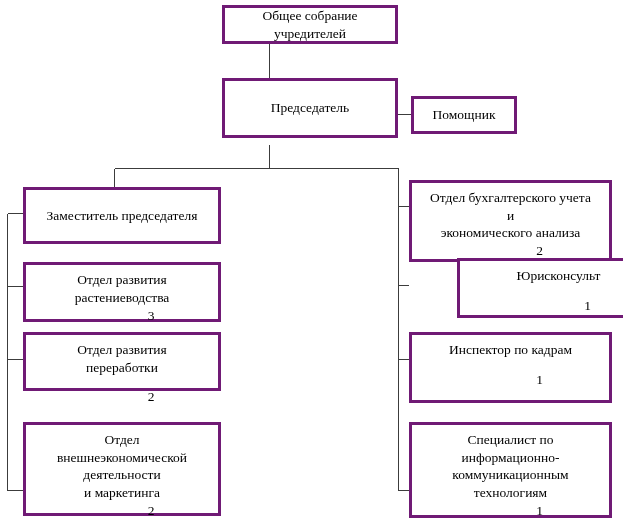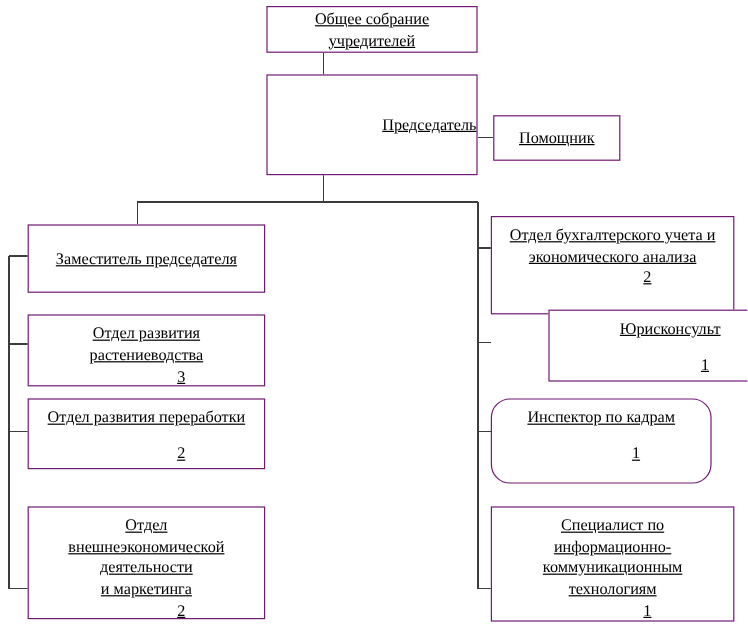--- a/index.html
+++ b/index.html
@@ -19,61 +19,60 @@
     position: absolute;
     left: 0;
     top: 0;
     width: 623px;
     height: 521px;
     pointer-events: none;
   }
   .node {
     position: absolute;
     box-sizing: border-box;
-    border: 1px solid #701a75;
+    border: 3px solid #701a75;
     background: #ffffff;
     display: flex;
     flex-direction: column;
     justify-content: center;
     align-items: center;
     text-align: center;
     color: #000000;
     font-size: 13.5px;
     line-height: 1.30;
-    padding: 2px 0;
-    text-decoration: underline;
+    padding: 2px 14px;
   }
   .node .title {
     display: block;
     white-space: pre-line;
   }
   .node.has-count {
     justify-content: flex-start;
   }
   .node .count {
     display: block;
     width: 100%;
     text-align: center;
     padding-left: 58px;
     box-sizing: border-box;
     margin-top: 1px;
   }
   
   #node-assembly  { left: 222px; top: 5px;   width: 176px; height: 39px;  justify-content:center; }
-  #node-chairman  { left: 222px; top: 62px;  width: 176px; height: 84px;  justify-content:center;align-items:flex-end; }
+  #node-chairman  { left: 222px; top: 78px;  width: 176px; height: 60px;  justify-content:center; }
   #node-assistant { left: 411px; top: 96px;  width: 106px; height: 38px;  justify-content:center; }
 
   #node-deputy    { left: 23px;  top: 187px; width: 198px; height: 57px;  justify-content:center; }
   #node-crop      { left: 23px;  top: 262px; width: 198px; height: 60px;  }
   #node-process   { left: 23px;  top: 332px; width: 198px; height: 59px;  }
   #node-foreign   { left: 23px;  top: 422px; width: 198px; height: 94px;  }
 
   #node-accounting{ left: 409px; top: 180px; width: 203px; height: 82px;  }
   #node-legal     { left: 409px; top: 258px; width: 203px; height: 60px; margin-left: 48px;  }
-  #node-hr        { left: 409px; top: 332px; width: 184px; height: 71px; border-radius: 16px;  }
+  #node-hr        { left: 409px; top: 332px; width: 203px; height: 71px;  }
   #node-it        { left: 409px; top: 422px; width: 203px; height: 96px;  }
 
   #node-crop      .title,
   #node-process   .title,
   #node-foreign   .title,
   #node-accounting .title,
   #node-legal     .title,
   #node-hr        .title,
   #node-it        .title { margin-top: 4px; }
 

